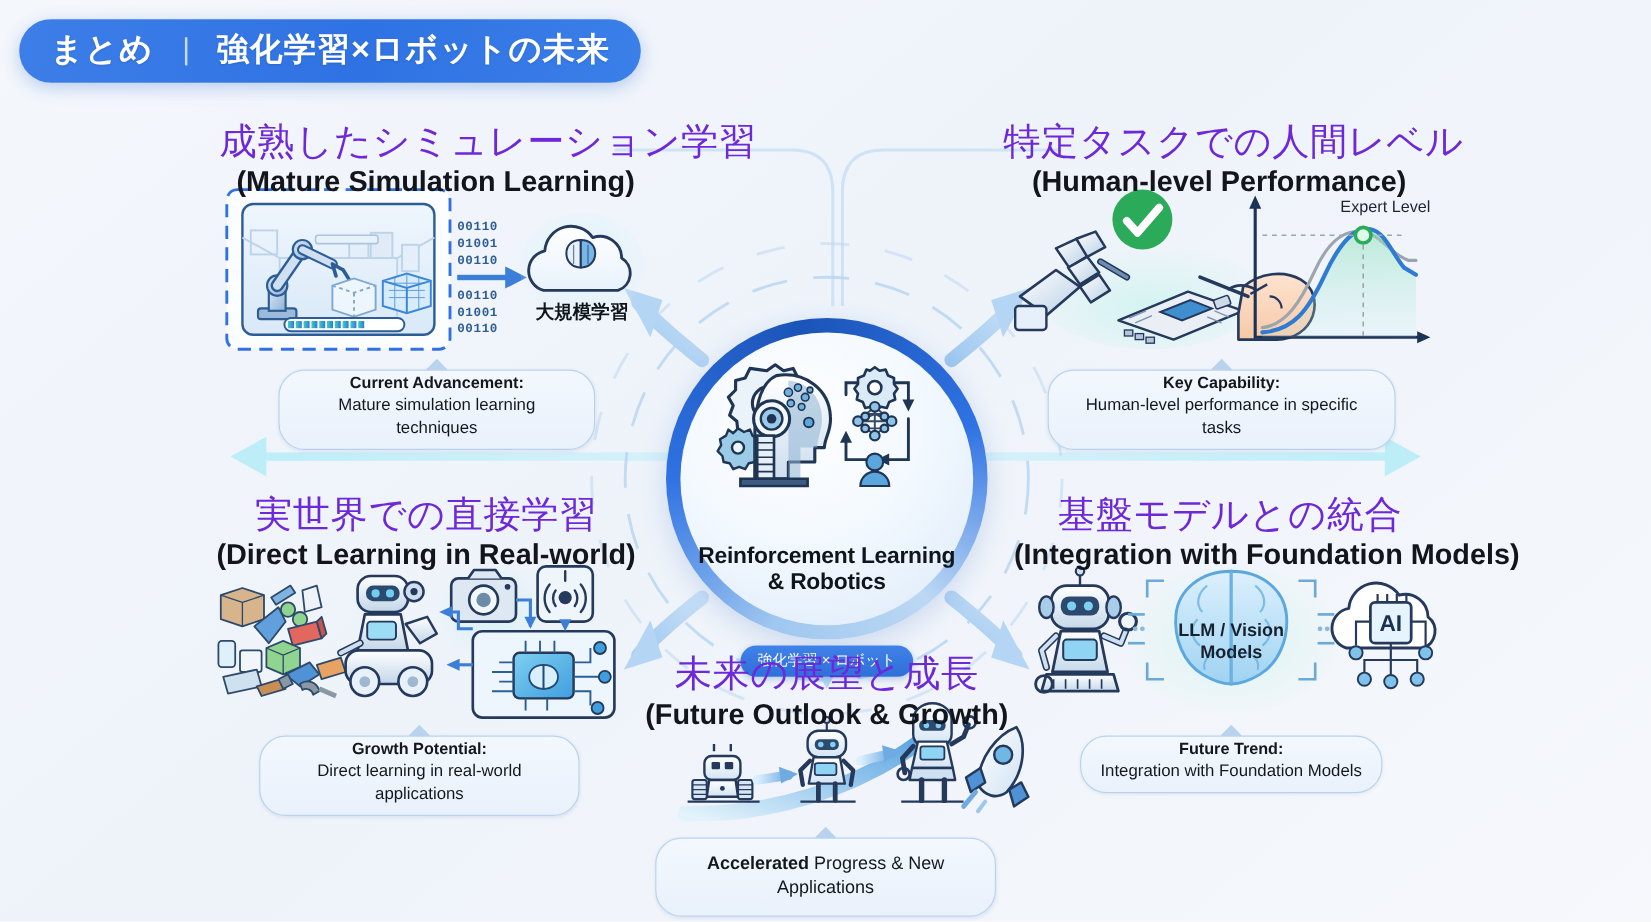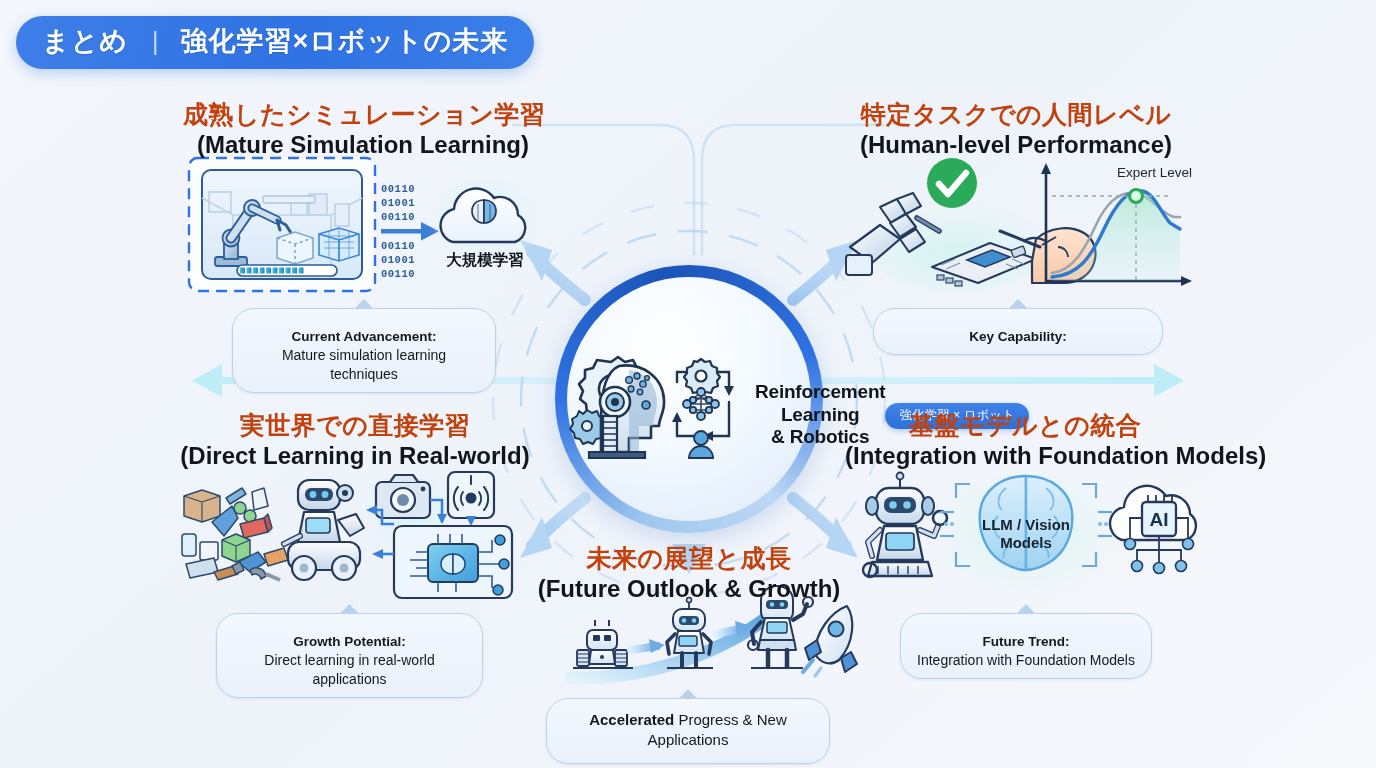--- a/index.html
+++ b/index.html
@@ -30,34 +30,34 @@
     text-shadow: 0 1px 2px rgba(0,0,0,0.12);
   }
   #title-pill .t-sep {
     color: rgba(255,255,255,0.72); font-size: 25px; font-weight: 300;
     margin: 0 10px 0 12px;
   }
 
   
   .qhead { text-align: center; }
   .qhead .jp {
-    font-size: 25px; font-weight: 700; color: #c2410c;
+    font-size: 31px; font-weight: 400; color: #6d28d9;
     letter-spacing: 0.5px; line-height: 1.2; white-space: nowrap;
   }
   .qhead .en {
     font-size: 24px; font-weight: 700; color: #12161c;
     line-height: 1.25; margin-top: 1px; white-space: nowrap;
   }
 
   
   .cap {
     background: linear-gradient(180deg,#f3f8fe 0%, #e9f1fb 100%);
     border: 1.6px solid #b9d3ee;
     border-radius: 22px;
-    padding: 19px 16px 8px 16px;
+    padding: 1px 16px 8px 16px;
     text-align: center;
     box-shadow: 0 1px 3px rgba(60,100,160,0.10);
   }
   .cap .c1 { font-size: 13.5px; font-weight: 700; color: #14181e; line-height: 1.35; }
   .cap .c2 { font-size: 14px; font-weight: 400; color: #14181e; line-height: 1.35; }
   .cap.single { padding: 11px 20px 12px 20px; }
   .cap.single .c2 { font-size: 15px; }
   .cap.single .c2 b { font-weight: 700; }
   .cap-notch {
     position: absolute; left: 50%; top: -9px; transform: translateX(-50%);
@@ -77,22 +77,23 @@
     border-radius: 50%;
     background: conic-gradient(from 200deg, #9fc7ef 0deg, #2f72e3 70deg, #1b54b8 150deg, #2f72e3 230deg, #bcd8f4 300deg, #9fc7ef 360deg);
     z-index: 5;
     box-shadow: 0 6px 22px rgba(50,105,190,0.20);
   }
   #hub-inner {
     left: 567px; top: 277px; width: 244px; height: 244px;
     border-radius: 50%;
     background: radial-gradient(circle at 40% 30%, #ffffff 0%, #f3f9ff 45%, #e4effb 80%, #dbeaf8 100%);
     z-index: 6;
-    display: flex; flex-direction: row; align-items: center; justify-content: flex-start;
+    display: flex; flex-direction: column; align-items: center; justify-content: flex-start;
     padding-top: 26px;
+    gap: 32px;
   }
   #hub-title {
     font-size: 19px; font-weight: 700; color: #10151b; text-align: center;
     line-height: 1.18; margin-top: 6px; letter-spacing: -0.2px;
   }
   #hub-badge {
     margin-top: 8px;
     background: linear-gradient(180deg,#3f82e8,#2f6fd8);
     color: #fff; font-size: 12.5px; font-weight: 400;
     padding: 4px 14px 5px 14px; border-radius: 14px;
@@ -363,20 +364,21 @@
       <path d="M296 41 L296 126" stroke="#9aa5ae" stroke-width="1.3" stroke-dasharray="4 4"></path>
       <circle cx="296" cy="41" r="6.5" fill="#ddfbe9" stroke="#2bab5a" stroke-width="3"></circle>
       <text x="352" y="22" text-anchor="end" font-family="Liberation Sans, DejaVu Sans, sans-serif" font-size="13.5" fill="#1c2531">Expert Level</text>
     </g>
   </svg>
 
   <div class="cap-wrap" style="left:873px;top:308px;width:290px;z-index:12">
     <div class="cap">
       <div class="cap-notch"></div>
       <div class="c1">Key Capability:</div>
+      <div class="c2">Human-level performance in specific tasks</div>
     </div>
   </div>
 
   <div class="abs qhead" style="left:175px;top:410px;width:360px;z-index:10">
     <div class="jp">実世界での直接学習</div>
     <div class="en">(Direct Learning in Real-world)</div>
   </div>
 
   <svg class="abs" style="left:180px;top:462px;width:350px;height:140px;z-index:8" viewBox="0 0 350 140">
     <defs>

